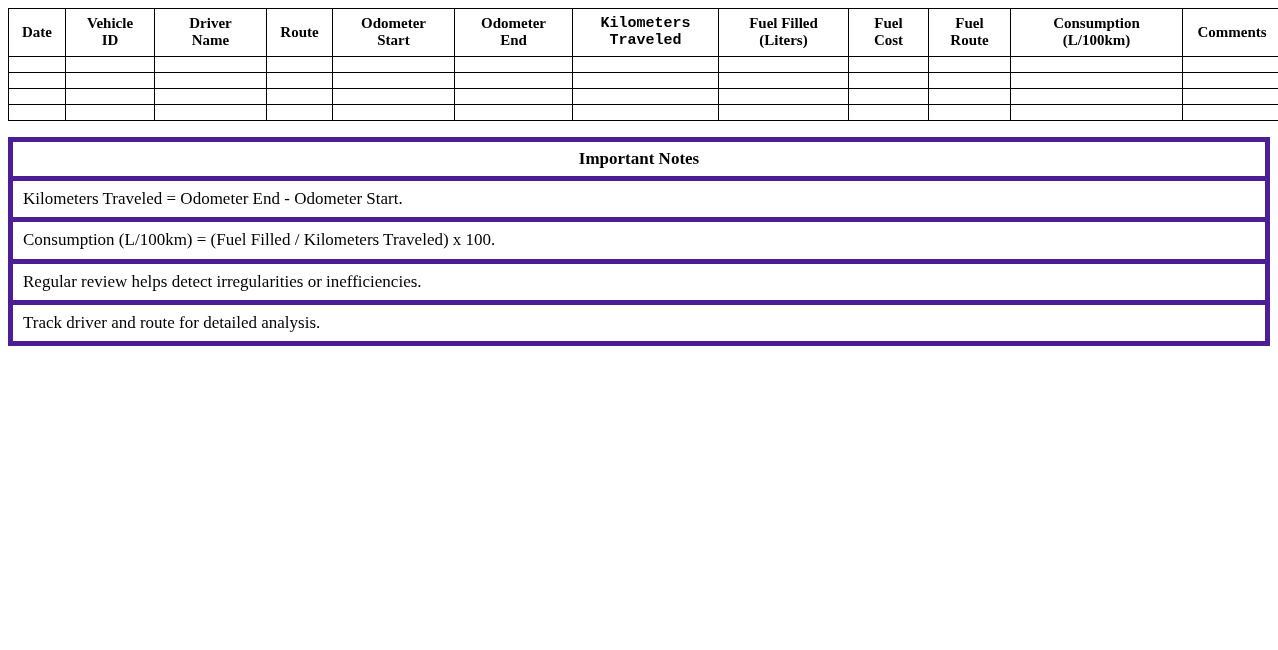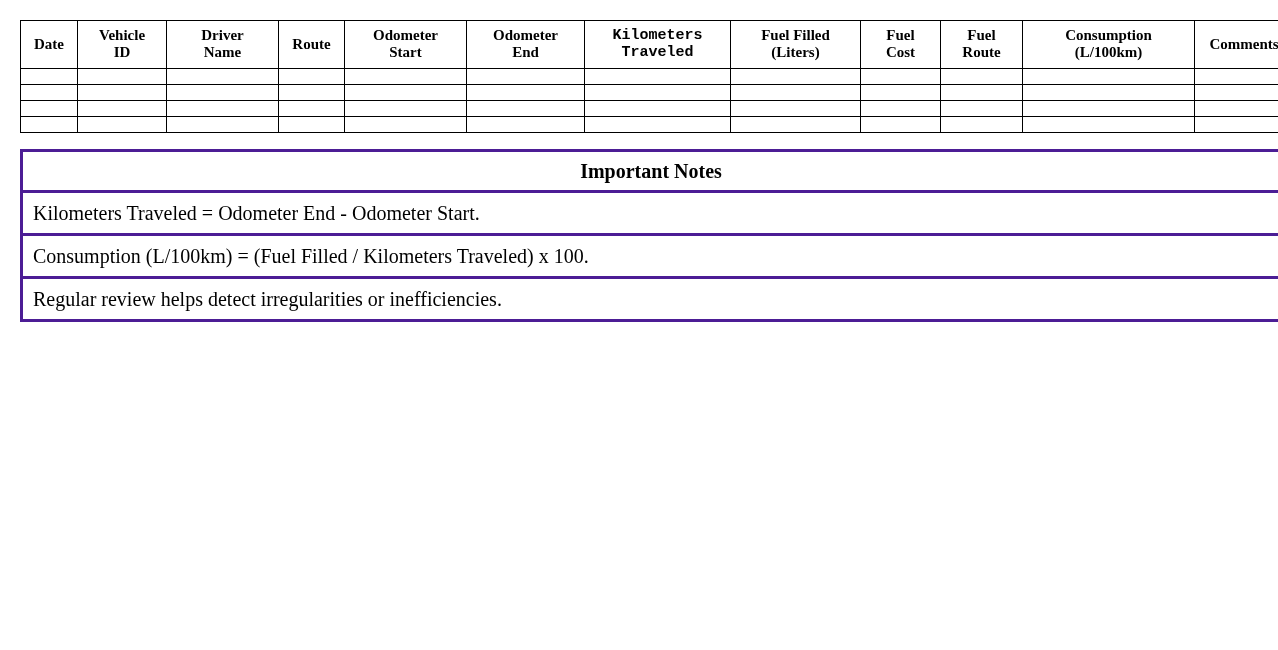--- a/index.html
+++ b/index.html
@@ -8,21 +8,21 @@
     background: #ffffff;
   }
   body {
     width: 1278px;
     height: 650px;
     font-family: "Liberation Serif", "DejaVu Serif", serif;
     color: #000000;
     overflow: hidden;
   }
   .page {
-    padding: 20px;
+    padding: 8px;
     box-sizing: border-box;
   }
 
   
   table.fuel-log {
     border-collapse: collapse;
     width: 1262px;
     table-layout: fixed;
     margin: 0;
   }
@@ -61,22 +61,22 @@
 
   
   table.notes {
     border-collapse: collapse;
     width: 1262px;
     table-layout: fixed;
     margin-top: 16px;
   }
   table.notes th,
   table.notes td {
-    border: 3px solid #4c1d95;
-    font-size: 20px;
+    border: 5px solid #4c1d95;
+    font-size: 17px;
     line-height: 1.2;
   }
   table.notes th {
     font-weight: bold;
     text-align: center;
     padding: 7px 4px;
   }
   table.notes td {
     text-align: left;
     padding: 8px 10px;
@@ -206,16 +206,19 @@
     <tbody>
       <tr>
         <td>Kilometers Traveled = Odometer End - Odometer Start.</td>
       </tr>
       <tr>
         <td>Consumption (L/100km) = (Fuel Filled / Kilometers Traveled) x 100.</td>
       </tr>
       <tr>
         <td>Regular review helps detect irregularities or inefficiencies.</td>
       </tr>
+      <tr>
+        <td>Track driver and route for detailed analysis.</td>
+      </tr>
     </tbody>
   </table>
 
 </div>
 
 </body></html>

